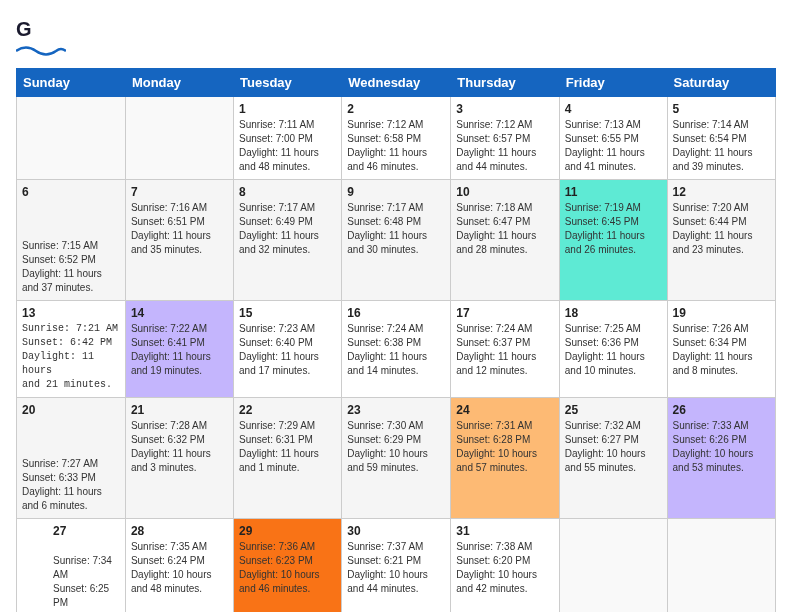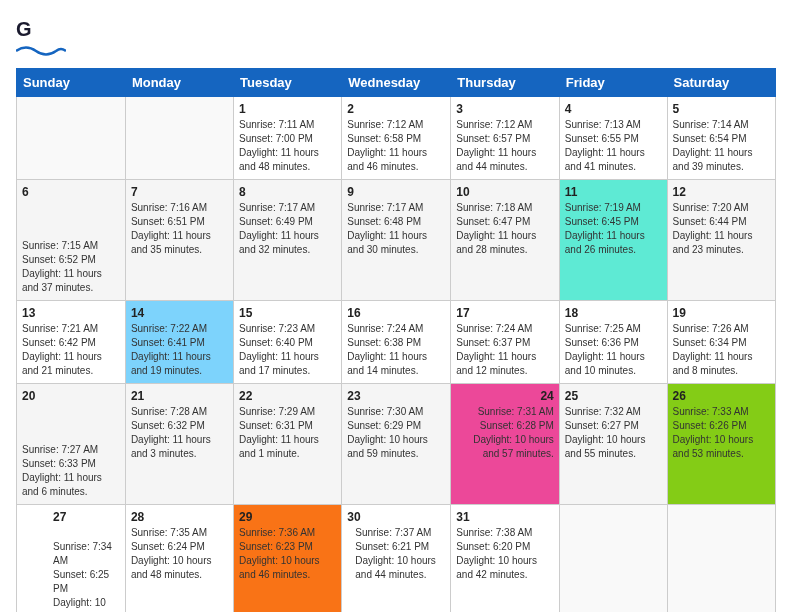--- a/index.html
+++ b/index.html
@@ -204,26 +204,26 @@
           <span class="day-num">12</span>
           <div class="day-info" style="white-space: pre-line;">Sunrise: 7:20 AM
 Sunset: 6:44 PM
 Daylight: 11 hours
 and 23 minutes.</div>
         </td>
       </tr>
       <tr>
         <td style="background: rgb(255, 255, 255);">
           <span class="day-num">13</span>
-          <div class="day-info" style="white-space: pre-line;">Sunrise: 7:21 AM
+          <div class="day-info" style="white-space: pre-line; font-family: Liberation Mono, monospace;">Sunrise: 7:21 AM
 Sunset: 6:42 PM
 Daylight: 11 hours
 and 21 minutes.</div>
         </td>
-        <td style="background: #7dd3fc;">
+        <td style="background: #c4b5fd;">
           <span class="day-num">14</span>
           <div class="day-info" style="white-space: pre-line;">Sunrise: 7:22 AM
 Sunset: 6:41 PM
 Daylight: 11 hours
 and 19 minutes.</div>
         </td>
         <td style="background: rgb(255, 255, 255);">
           <span class="day-num">15</span>
           <div class="day-info" style="white-space: pre-line;">Sunrise: 7:23 AM
 Sunset: 6:40 PM
@@ -281,35 +281,35 @@
 Daylight: 11 hours
 and 1 minute.</div>
         </td>
         <td style="background: rgb(245, 245, 245);">
           <span class="day-num">23</span>
           <div class="day-info" style="white-space: pre-line;">Sunrise: 7:30 AM
 Sunset: 6:29 PM
 Daylight: 10 hours
 and 59 minutes.</div>
         </td>
-        <td style="background: #ec4899; text-align: right;">
+        <td style="background: #fdba74;">
           <span class="day-num">24</span>
           <div class="day-info" style="white-space: pre-line;">Sunrise: 7:31 AM
 Sunset: 6:28 PM
 Daylight: 10 hours
 and 57 minutes.</div>
         </td>
         <td style="background: rgb(245, 245, 245);">
           <span class="day-num">25</span>
           <div class="day-info" style="white-space: pre-line;">Sunrise: 7:32 AM
 Sunset: 6:27 PM
 Daylight: 10 hours
 and 55 minutes.</div>
         </td>
-        <td style="background: #84cc16;">
+        <td style="background: #c4b5fd;">
           <span class="day-num">26</span>
           <div class="day-info" style="white-space: pre-line;">Sunrise: 7:33 AM
 Sunset: 6:26 PM
 Daylight: 10 hours
 and 53 minutes.</div>
         </td>
       </tr>
       <tr>
         <td style="background: rgb(255, 255, 255); padding-left: 36px;">
           <span class="day-num">27</span>
@@ -327,21 +327,21 @@
         </td>
         <td style="background: #f97316;">
           <span class="day-num">29</span>
           <div class="day-info" style="white-space: pre-line;">Sunrise: 7:36 AM
 Sunset: 6:23 PM
 Daylight: 10 hours
 and 46 minutes.</div>
         </td>
         <td style="background: rgb(255, 255, 255);">
           <span class="day-num">30</span>
-          <div class="day-info" style="white-space: pre-line; margin-left: 8px;">Sunrise: 7:37 AM
+          <div class="day-info" style="white-space: pre-line;">Sunrise: 7:37 AM
 Sunset: 6:21 PM
 Daylight: 10 hours
 and 44 minutes.</div>
         </td>
         <td style="background: rgb(255, 255, 255);">
           <span class="day-num">31</span>
           <div class="day-info" style="white-space: pre-line;">Sunrise: 7:38 AM
 Sunset: 6:20 PM
 Daylight: 10 hours
 and 42 minutes.</div>

